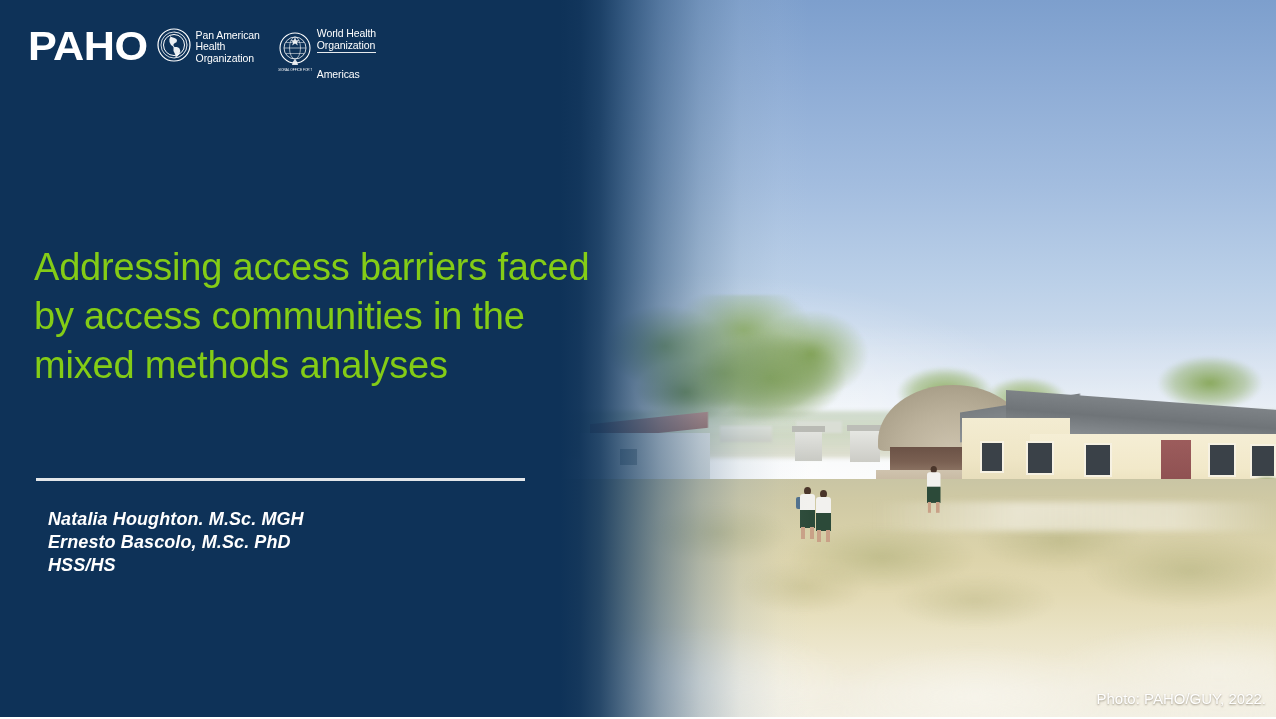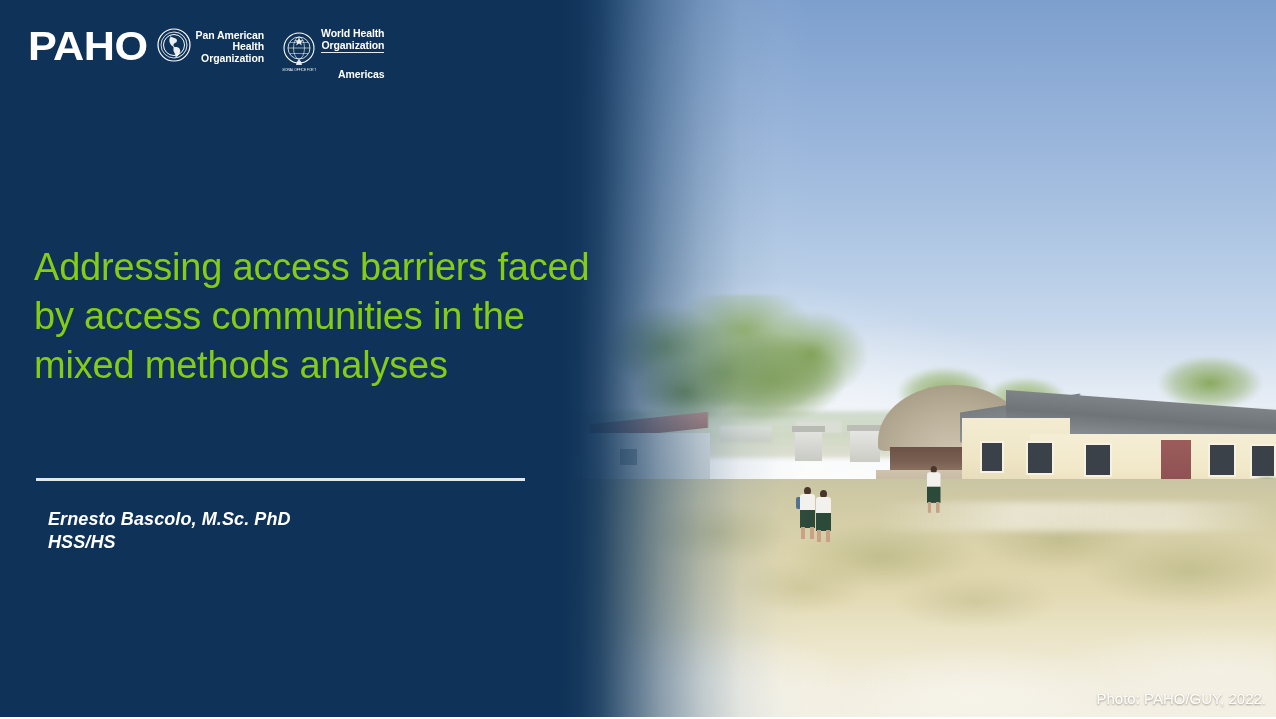--- a/index.html
+++ b/index.html
@@ -352,26 +352,25 @@
     line-height: 40px;
     transform: scaleX(1.08);
     transform-origin: left center;
   }
   .logo-unit { display: flex; align-items: center; margin-left: 18px; margin-top: 2px; }
   .logo-seal { flex: 0 0 auto; }
   .logo-text {
     margin-left: 5px;
     color: #ffffff;
     font-family: "Liberation Sans", sans-serif;
-    font-weight: bold;
+    font-weight: normal;
     font-size: 10.5px;
     line-height: 11.6px;
     letter-spacing: -0.1px;
     white-space: nowrap;
-    text-align: right;
   }
   .who-amer {
     border-top: 0.8px solid rgba(255,255,255,0.9);
     padding-top: 16px;
     margin-top: 0.5px;
     display: block;
   }
 
   
   #title {
@@ -557,20 +556,21 @@
 
     <div id="title">
       <span class="tline">Addressing access barriers faced</span>
       <span class="tline">by access communities in the</span>
       <span class="tline">mixed methods analyses</span>
     </div>
 
     <div id="divider"></div>
 
     <div id="authors">
+      <span class="aline">Natalia Houghton. M.Sc. MGH</span>
       <span class="aline">Ernesto Bascolo, M.Sc. PhD</span>
       <span class="aline">HSS/HS</span>
     </div>
 
   </div>
 
   <div id="credit">Photo: PAHO/GUY, 2022.</div>
 
 </div>
 

